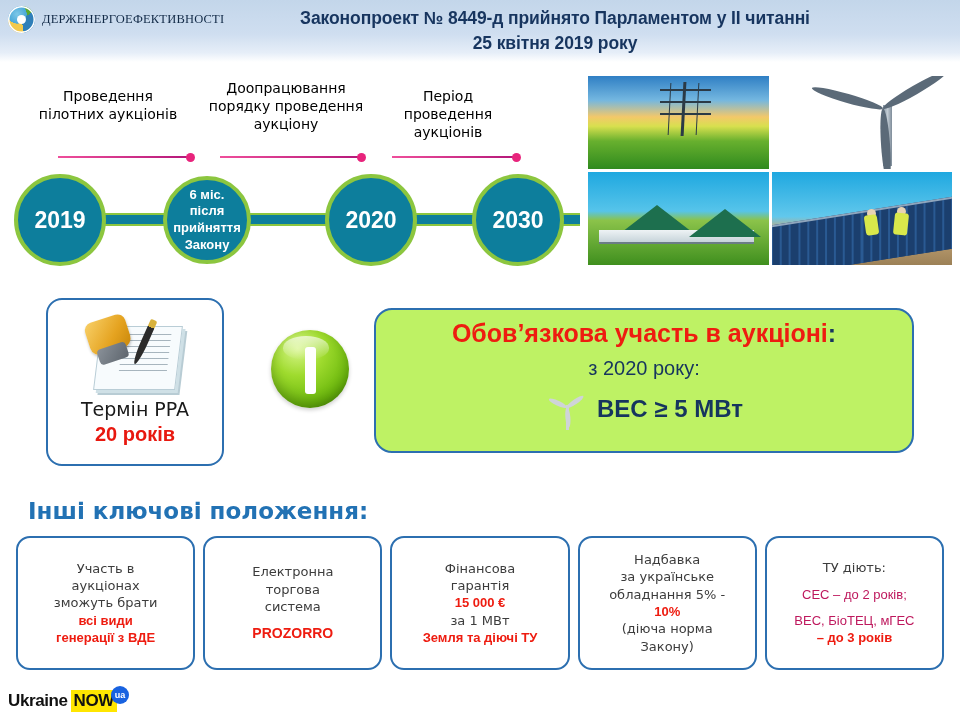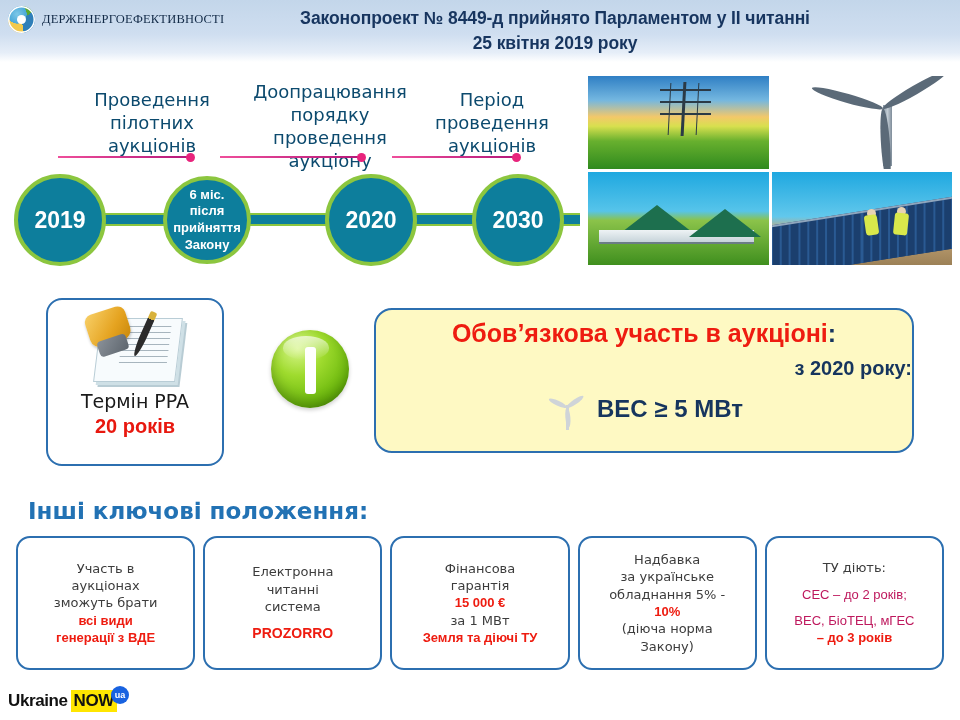--- a/index.html
+++ b/index.html
@@ -68,25 +68,24 @@
     letter-spacing: 0.2px;
     text-transform: uppercase;
     font-variant: small-caps;
   }
 
   
   .tl-labels { position: absolute; left: 0; top: 80px; width: 580px; height: 66px; }
   .tl-label {
     position: absolute;
     text-align: center;
-    font-size: 18px;
+    font-size: 14px;
     line-height: 1.28;
-    color: #0c4a6e;
+    color: #000000;
     font-family: "DejaVu Sans", sans-serif;
-    margin-left: 44px;
   }
   .tl-label.l1 { left: 38px;  top: 8px;  width: 140px; }
   .tl-label.l2 { left: 196px; top: 0px;  width: 180px; }
   .tl-label.l3 { left: 384px; top: 8px;  width: 128px; }
 
   .tl-connectors { position: absolute; left: 0; top: 150px; width: 600px; height: 14px; }
   .tl-line {
     position: absolute;
     height: 2px;
     top: 6px;
@@ -252,21 +251,21 @@
     position: absolute;
     left: 46px; top: 298px;
     width: 178px; height: 168px;
     border: 2px solid #2c6fb0;
     border-radius: 16px;
     background: #ffffff;
     display: flex;
     flex-direction: column;
     align-items: center;
     justify-content: flex-start;
-    padding-top: 8px;
+    padding-top: 16px;
     box-sizing: border-box;
   }
   .doc-icon { position: relative; width: 112px; height: 80px; }
   .doc-paper {
     position: absolute; left: 18px; top: 10px;
     width: 80px; height: 62px;
     background: #f7fbfd;
     border: 1px solid #b9cdd6;
     box-shadow: 3px 3px 0 0 #cfe0e6, 5px 5px 0 0 #b8ccd4;
     transform: skewX(-7deg);
@@ -342,36 +341,36 @@
     box-shadow: 0 16px 0 0 #ffffff;
   }
 
   
   .auction-box {
     position: absolute;
     left: 374px; top: 308px;
     width: 540px; height: 145px;
     border: 2px solid #2c6fb0;
     border-radius: 18px;
-    background: #fef9c3;
+    background: #bef264;
     box-sizing: border-box;
     padding-top: 10px;
   }
   .auc-h1 {
     text-align: center;
     font-size: 25px;
     font-weight: bold;
     color: #ee1c10;
     line-height: 1.1;
   }
   .auc-h1 .colon { color: #16355e; }
   .auc-h2 {
-    text-align: right;
+    text-align: center;
     font-size: 20px;
-    font-weight: bold;
+    font-weight: normal;
     color: #16355e;
     margin-top: 9px;
   }
   .auc-row {
     display: flex;
     align-items: center;
     justify-content: center;
     gap: 24px;
     margin-top: 7px;
   }
@@ -577,21 +576,21 @@
   <div class="card">
     <div>Участь в</div>
     <div>аукціонах</div>
     <div>зможуть  брати</div>
     <div class="red">всі види</div>
     <div><span class="red">генерації з ВДЕ</span></div>
   </div>
 
   <div class="card">
     <div>Електронна</div>
-    <div>читанні</div>
+    <div>торгова</div>
     <div>система</div>
     <div class="gap"></div>
     <div class="big-red">PROZORRO</div>
   </div>
 
   <div class="card">
     <div>Фінансова</div>
     <div>гарантія</div>
     <div class="red">15 000 €</div>
     <div>за 1 МВт</div>

